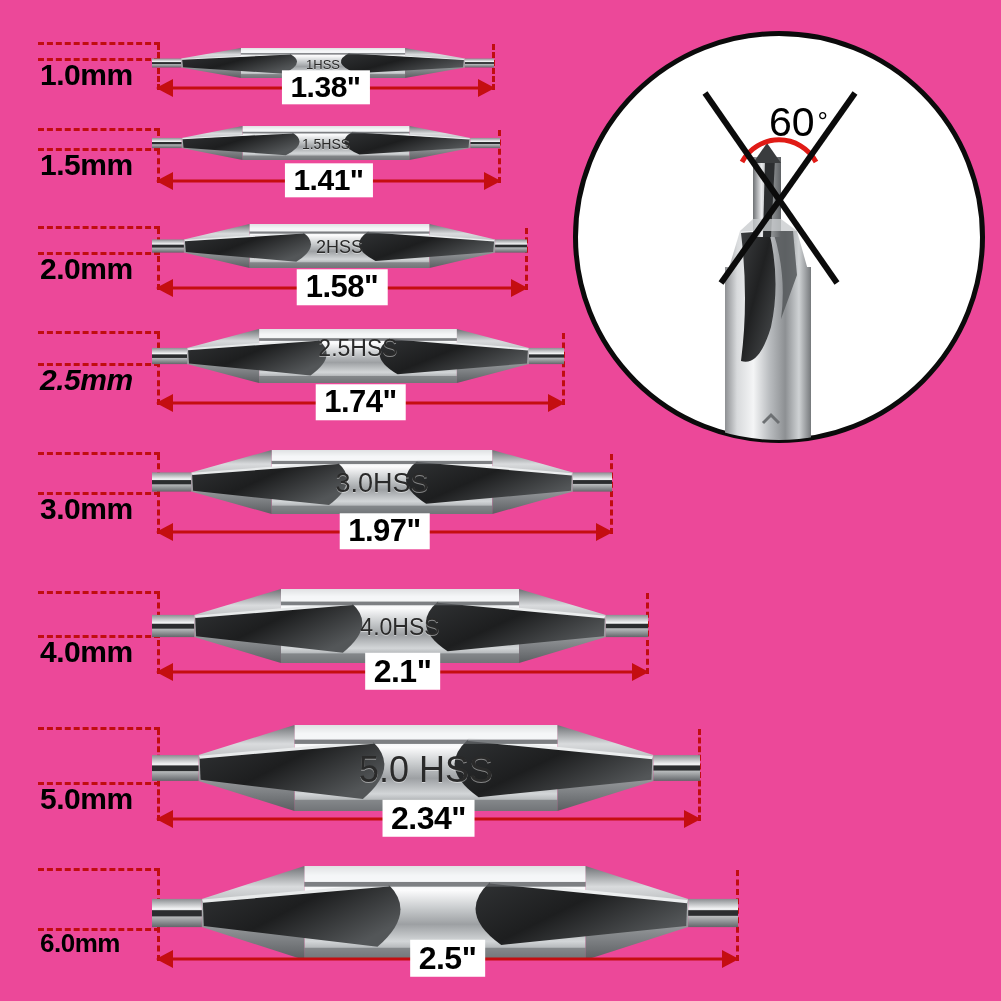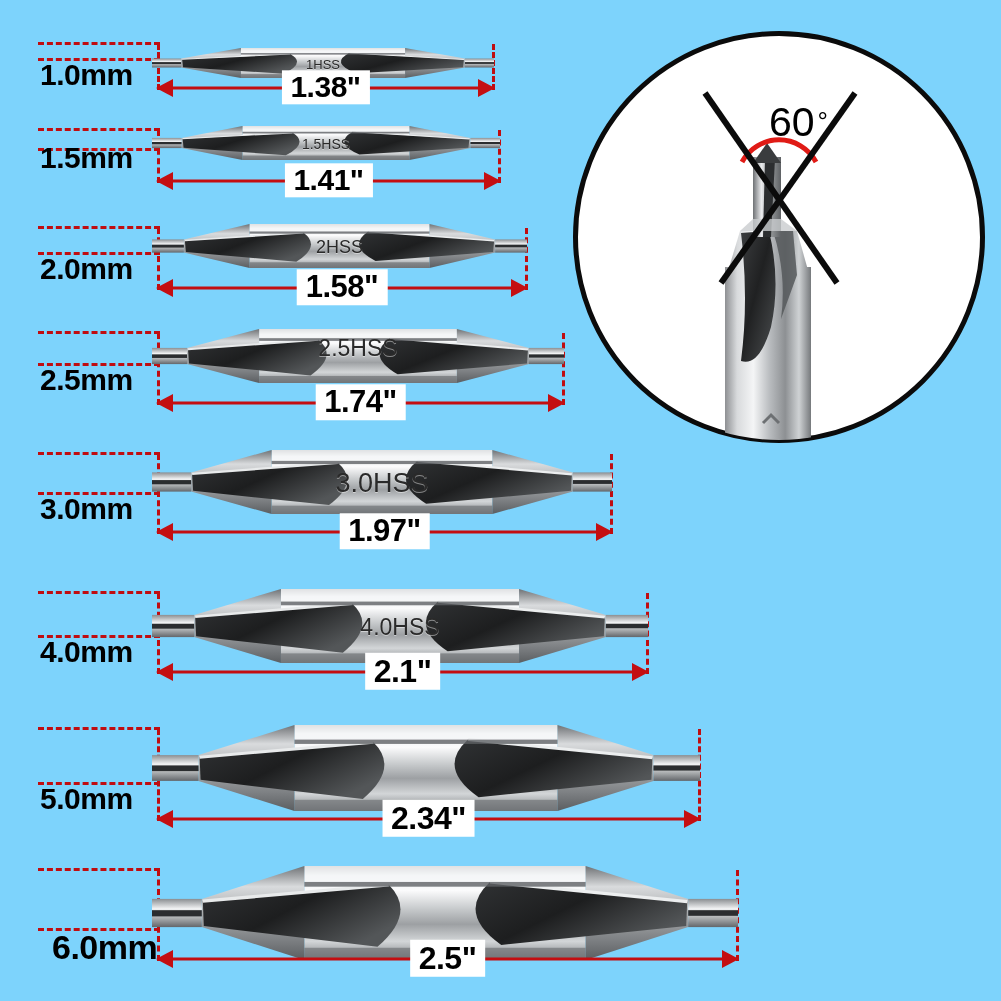--- a/index.html
+++ b/index.html
@@ -4,21 +4,21 @@
 <style>
   html, body {
     margin: 0;
     padding: 0;
     background: #ffffff;
   }
   #page {
     position: relative;
     width: 1001px;
     height: 1001px;
-    background: #7dd3fc;
+    background: #ec4899;
     overflow: hidden;
     font-family: "Liberation Sans", sans-serif;
   }
 
   
   .row { position: absolute; left: 0; }
 
   
   .mm-label {
     position: absolute;
@@ -202,21 +202,21 @@
           <div class="arrow left"></div>
           <div class="arrow right"></div>
           <div class="dim-text" style="font-size: 30px;">1.38"</div>
         </div>
       </div>
       <div class="row" style="top: 0px;">
         <div class="dash-h" style="left: 38px; top: 128px; width: 122px;"></div>
         <div class="dash-h" style="left: 38px; top: 148px; width: 122px;"></div>
         <div class="dash-v" style="left: 157px; top: 130px; height: 53px;"></div>
         <div class="dash-v" style="left: 498px; top: 130px; height: 53px;"></div>
-        <div class="mm-label" style="left: 40px; top: 141px; font-size: 30px;">1.5mm</div>
+        <div class="mm-label" style="left: 40px; top: 148px; font-size: 30px;">1.5mm</div>
         <div class="bit" style="left: 152px; top: 126px; width: 348px; height: 34px;">
   <svg viewBox="0 0 348 34" width="348" height="34" aria-hidden="true">
     <defs>
       <linearGradient id="bodyg1" x1="0" y1="0" x2="0" y2="1">
         <stop offset="0%" stop-color="#9a9d9f"></stop>
         <stop offset="10%" stop-color="#eceef0"></stop>
         <stop offset="26%" stop-color="#fbfbfc"></stop>
         <stop offset="46%" stop-color="#c6c9cb"></stop>
         <stop offset="62%" stop-color="#9da0a3"></stop>
         <stop offset="80%" stop-color="#d3d6d8"></stop>
@@ -364,21 +364,21 @@
           <div class="arrow left"></div>
           <div class="arrow right"></div>
           <div class="dim-text" style="font-size: 31px;">1.58"</div>
         </div>
       </div>
       <div class="row" style="top: 0px;">
         <div class="dash-h" style="left: 38px; top: 331px; width: 122px;"></div>
         <div class="dash-h" style="left: 38px; top: 363px; width: 122px;"></div>
         <div class="dash-v" style="left: 157px; top: 333px; height: 72px;"></div>
         <div class="dash-v" style="left: 562px; top: 333px; height: 72px;"></div>
-        <div class="mm-label" style="left: 40px; top: 363px; font-size: 30px;">2.5mm</div>
+        <div class="mm-label" style="left: 40px; top: 363px; font-size: 30px; font-style: italic;">2.5mm</div>
         <div class="bit" style="left: 152px; top: 329px; width: 412px; height: 36px;">
   <svg viewBox="0 0 412 54" width="412" height="54" aria-hidden="true">
     <defs>
       <linearGradient id="bodyg3" x1="0" y1="0" x2="0" y2="1">
         <stop offset="0%" stop-color="#9a9d9f"></stop>
         <stop offset="10%" stop-color="#eceef0"></stop>
         <stop offset="26%" stop-color="#fbfbfc"></stop>
         <stop offset="46%" stop-color="#c6c9cb"></stop>
         <stop offset="62%" stop-color="#9da0a3"></stop>
         <stop offset="80%" stop-color="#d3d6d8"></stop>
@@ -674,34 +674,35 @@
 
     <path d="M500.42,32.68
              L316.0864,14.620000000000001
              Q284.5216,43 326.608,72.24
              L499.42,54.867999999999995 Z" fill="url(#fluteg6)"></path>
     <path d="M500.42,32.68
              L316.0864,14.620000000000001" fill="none" stroke="#eceeef" stroke-width="3.0100000000000002"></path>
 
     <rect x="142.48" y="14.620000000000001" width="263.0400000000001" height="4.3" fill="#5f6265" opacity="0.8"></rect>
   </svg>
+          <div class="bit-text" style="left: 50%; top: 52%; font-size: 36px;">5.0 HSS</div>
         </div>
         <div class="dim" style="left: 156px; top: 808px; width: 545px;">
           <div class="bar" style="left: 14px; right: 14px;"></div>
           <div class="arrow left"></div>
           <div class="arrow right"></div>
           <div class="dim-text" style="font-size: 32px;">2.34"</div>
         </div>
       </div>
       <div class="row" style="top: 0px;">
         <div class="dash-h" style="left: 38px; top: 868px; width: 122px;"></div>
         <div class="dash-h" style="left: 38px; top: 928px; width: 122px;"></div>
         <div class="dash-v" style="left: 157px; top: 870px; height: 91px;"></div>
         <div class="dash-v" style="left: 736px; top: 870px; height: 91px;"></div>
-        <div class="mm-label" style="left: 52px; top: 928px; font-size: 34px;">6.0mm</div>
+        <div class="mm-label" style="left: 40px; top: 928px; font-size: 26px;">6.0mm</div>
         <div class="bit" style="left: 152px; top: 866px; width: 586px; height: 94px;">
   <svg viewBox="0 0 586 94" width="586" height="94" aria-hidden="true">
     <defs>
       <linearGradient id="bodyg7" x1="0" y1="0" x2="0" y2="1">
         <stop offset="0%" stop-color="#9a9d9f"></stop>
         <stop offset="10%" stop-color="#eceef0"></stop>
         <stop offset="26%" stop-color="#fbfbfc"></stop>
         <stop offset="46%" stop-color="#c6c9cb"></stop>
         <stop offset="62%" stop-color="#9da0a3"></stop>
         <stop offset="80%" stop-color="#d3d6d8"></stop>

